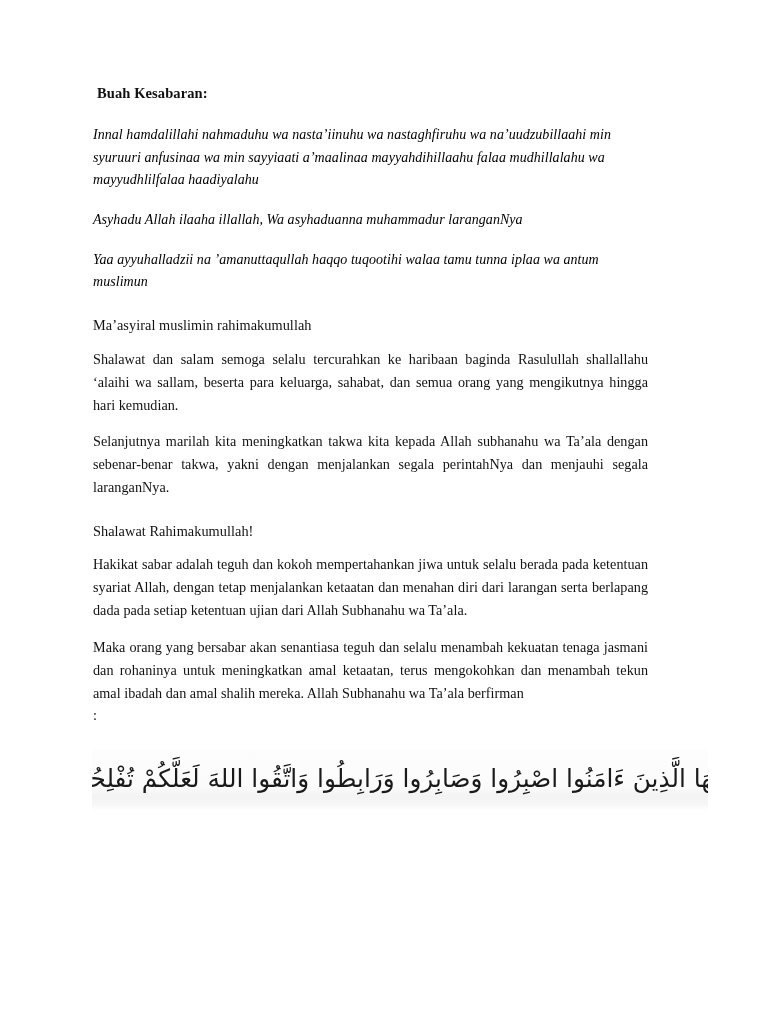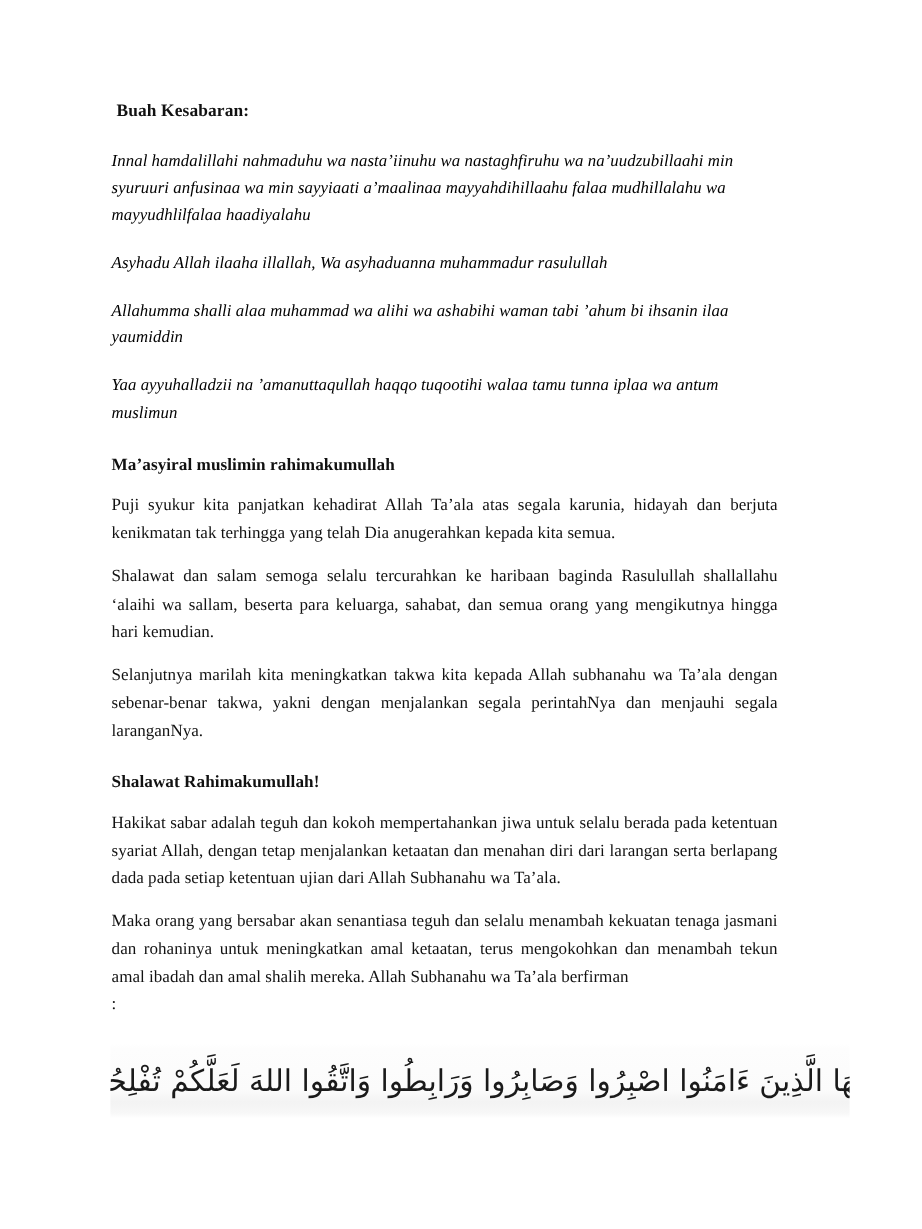--- a/index.html
+++ b/index.html
@@ -36,21 +36,21 @@
     font-size: 14px;
     line-height: 1.62;
     margin: 17px 0 0 0;
     text-align: left;
     color: #000000;
     letter-spacing: 0.05px;
   }
   .translit-block.first { margin-top: 22px; }
   .section-heading {
     font-size: 14.3px;
-    font-weight: bold;
+    font-weight: normal;
     line-height: 1.3;
     margin: 22px 0 0 0;
     letter-spacing: 0.05px;
   }
   .body-para {
     font-size: 14.2px;
     line-height: 1.63;
     margin: 13px 0 0 0;
     text-align: justify;
     text-justify: inter-word;
@@ -92,29 +92,27 @@
 </style>
 </head>
 <body>
 
 <div class="page">
 
   <h1 class="doc-title">Buah Kesabaran:</h1>
 
   <p class="translit-block first">Innal hamdalillahi nahmaduhu wa nasta’iinuhu wa nastaghfiruhu wa na’uudzubillaahi min syuruuri anfusinaa wa min sayyiaati a’maalinaa mayyahdihillaahu falaa mudhillalahu wa mayyudhlilfalaa haadiyalahu</p>
 
-  <p class="translit-block">Asyhadu Allah ilaaha illallah, Wa asyhaduanna muhammadur rasulullah</p>
+  <p class="translit-block">Asyhadu Allah ilaaha illallah, Wa asyhaduanna muhammadur laranganNya</p>
 
-  <p class="translit-block">Allahumma shalli alaa muhammad wa alihi wa ashabihi waman tabi ’ahum bi ihsanin ilaa yaumiddin</p>
 
   <p class="translit-block">Yaa ayyuhalladzii na ’amanuttaqullah haqqo tuqootihi walaa tamu tunna iplaa wa antum muslimun</p>
 
   <h2 class="section-heading">Ma’asyiral muslimin rahimakumullah</h2>
 
-  <p class="body-para">Puji syukur kita panjatkan kehadirat Allah Ta’ala atas segala karunia, hidayah dan berjuta kenikmatan tak terhingga yang telah Dia anugerahkan kepada kita semua.</p>
 
   <p class="body-para">Shalawat dan salam semoga selalu tercurahkan ke haribaan baginda Rasulullah shallallahu ‘alaihi wa sallam, beserta para keluarga, sahabat, dan semua orang yang mengikutnya hingga hari kemudian.</p>
 
   <p class="body-para">Selanjutnya marilah kita meningkatkan takwa kita kepada Allah subhanahu wa Ta’ala dengan sebenar-benar takwa, yakni dengan menjalankan segala perintahNya dan menjauhi segala laranganNya.</p>
 
   <h2 class="section-heading">Shalawat Rahimakumullah!</h2>
 
 
   <p class="body-para">Hakikat sabar adalah teguh dan kokoh mempertahankan jiwa untuk selalu berada pada ketentuan syariat Allah, dengan tetap menjalankan ketaatan dan menahan diri dari larangan serta berlapang dada pada setiap ketentuan ujian dari Allah Subhanahu wa Ta’ala.</p>
 

